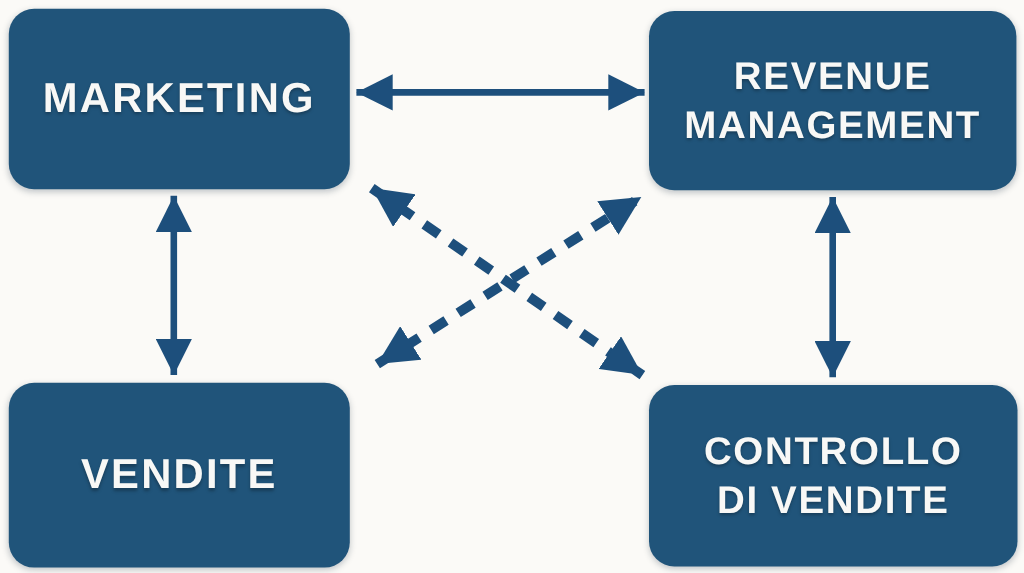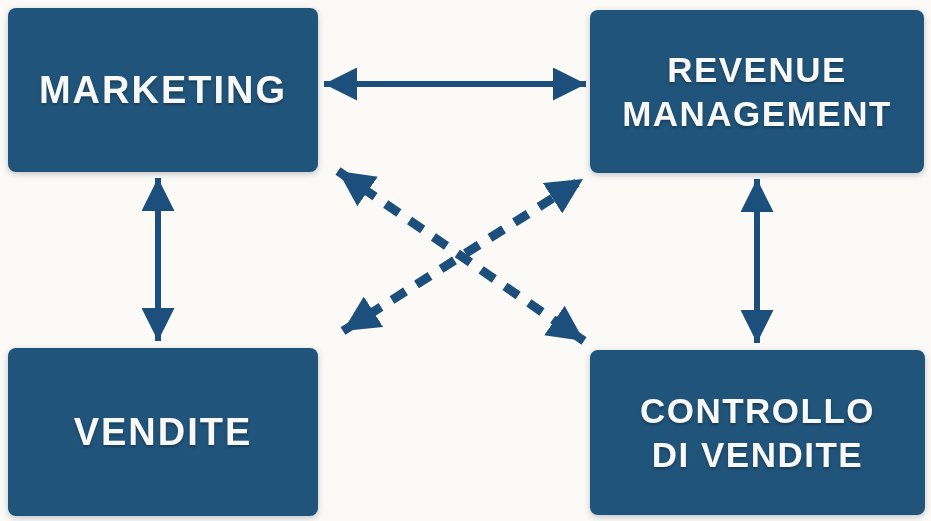--- a/index.html
+++ b/index.html
@@ -16,21 +16,21 @@
   }
   .arrows {
     position: absolute;
     inset: 0;
     pointer-events: none;
   }
   .node {
     position: absolute;
     background: var(--box, #20547a);
     color: var(--text, #f8f8f6);
-    border-radius: 8px;
+    border-radius: 23px;
     display: flex;
     flex-direction: column;
     align-items: center;
     justify-content: center;
     font-weight: bold;
     text-align: center;
     letter-spacing: 2px;
     text-shadow: 0 2px 3px rgba(0,0,0,0.28);
     box-shadow: 0 2px 6px rgba(20,40,60,0.25);
   }

